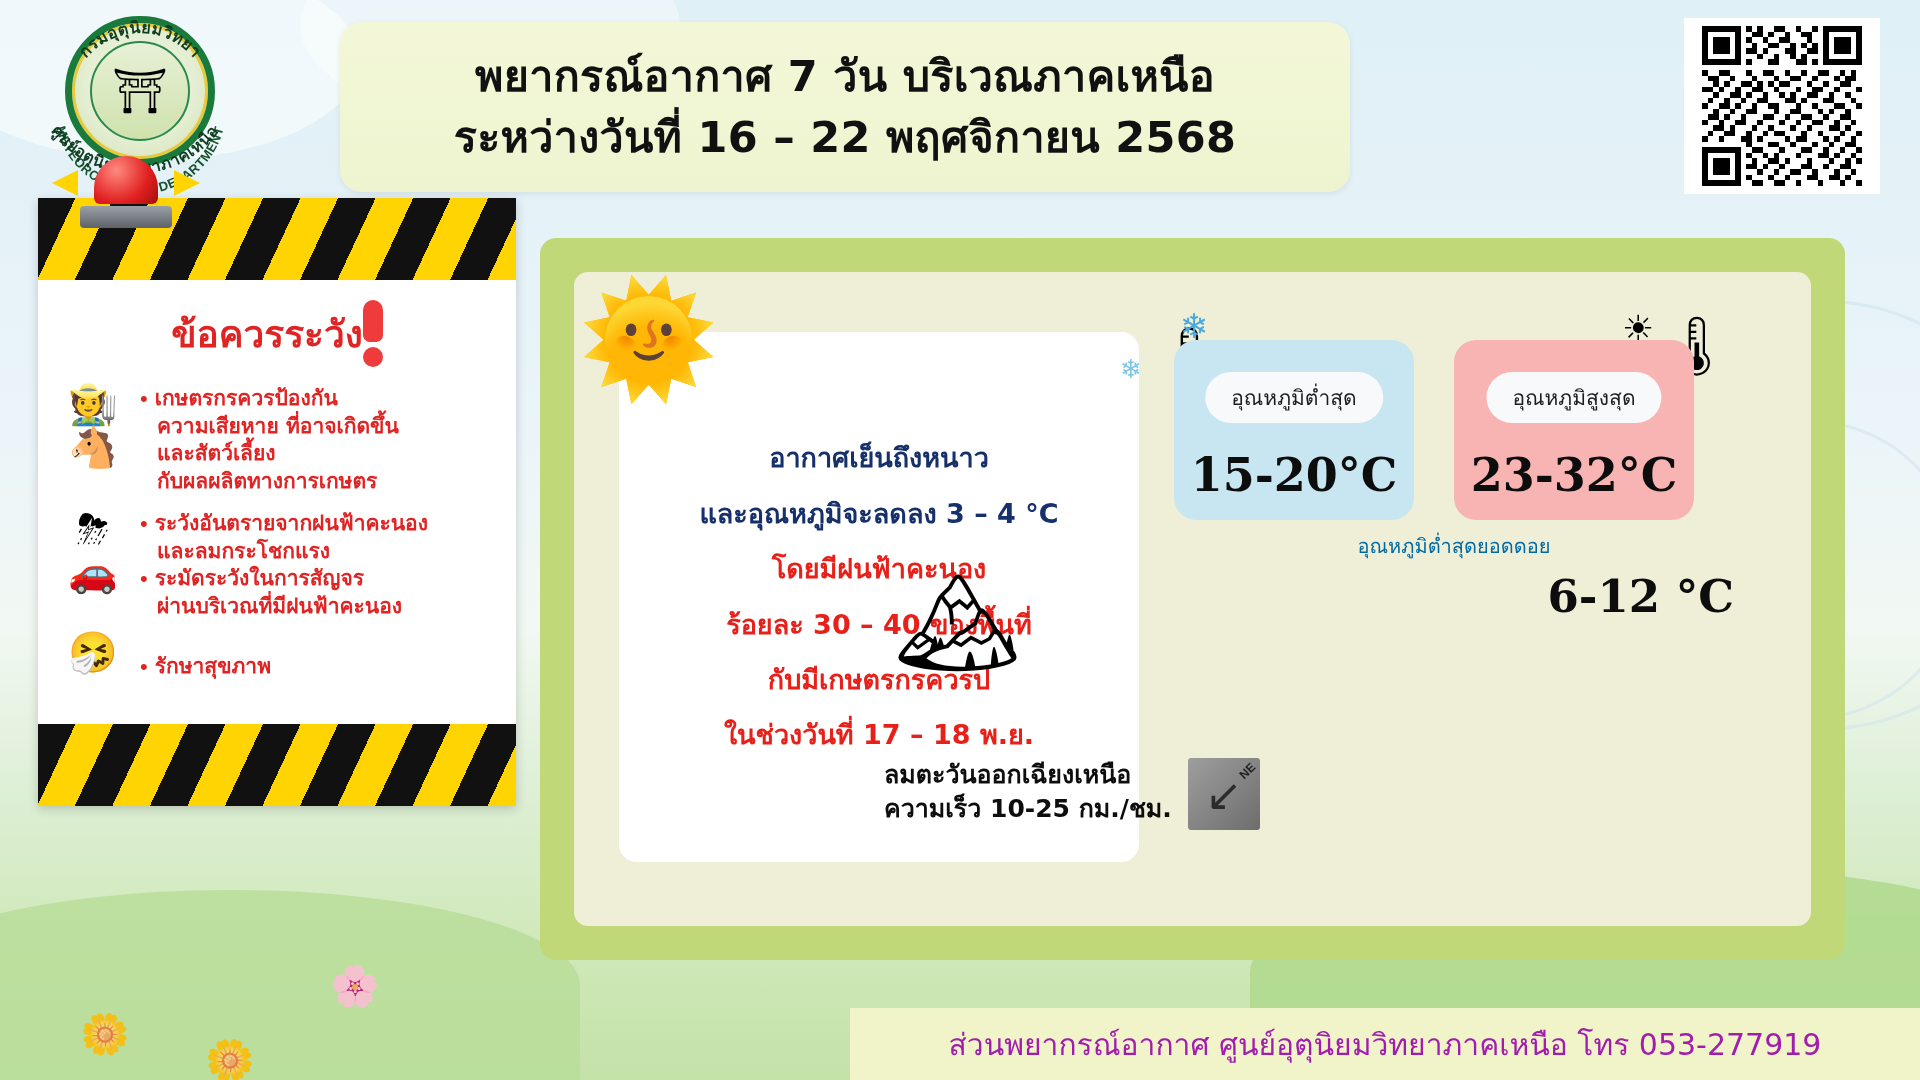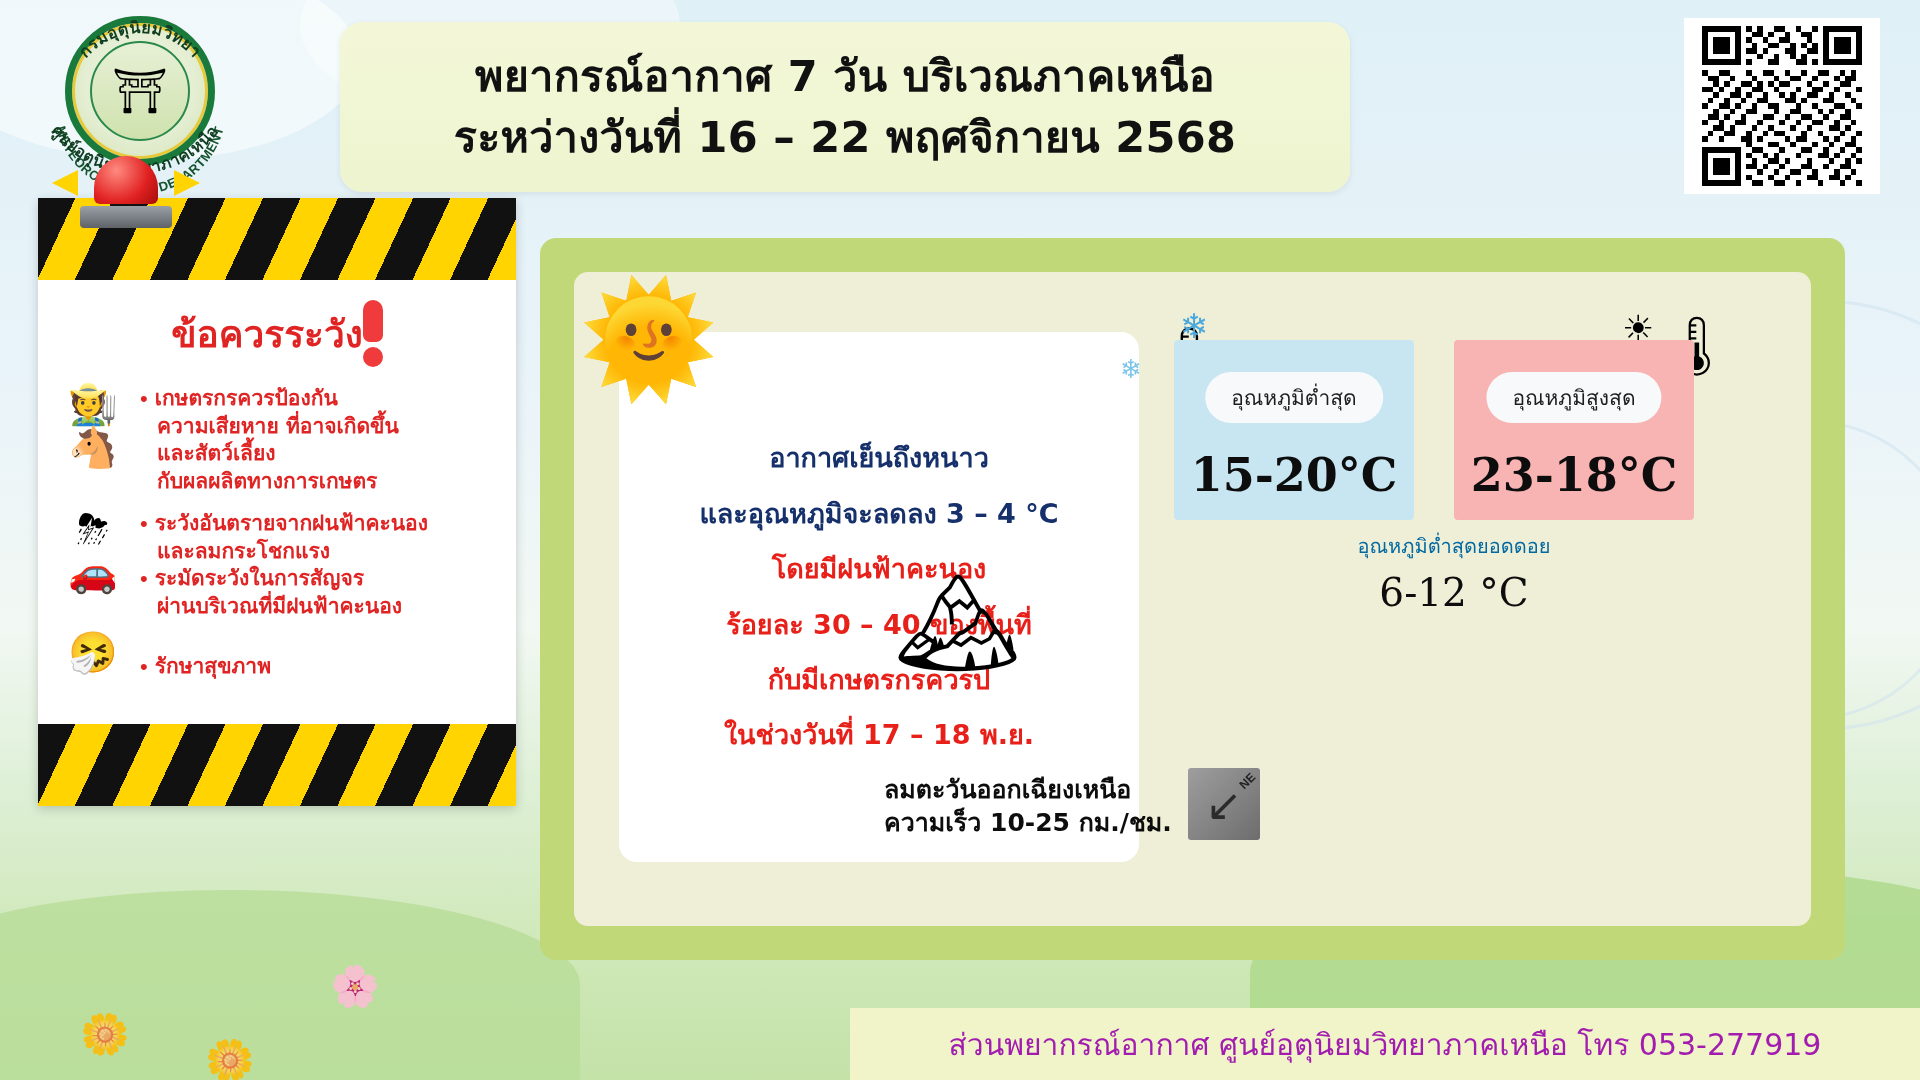--- a/index.html
+++ b/index.html
@@ -79,43 +79,43 @@
   .forecast-card{position:absolute;left:45px;top:60px;width:520px;height:530px;
     background:#ffffff;border-radius:18px;display:flex;flex-direction:column;
     align-items:center;justify-content:center;gap:23px;padding:22px 14px;}
   .fc-line{font-size:27px;font-weight:bold;text-align:center;line-height:1.2;
     font-family:"DejaVu Sans","Liberation Sans",sans-serif;}
   .fc-navy{color:#16306b;}
   .fc-red{color:#e8201a;}
   .sun-emoji{position:absolute;left:-40px;top:-48px;font-size:112px;line-height:1;}
 
   .temp-row{position:absolute;left:580px;top:28px;width:620px;height:230px;}
-  .temp-card{position:absolute;top:40px;width:240px;height:180px;border-radius:4px;
+  .temp-card{position:absolute;top:40px;width:240px;height:180px;border-radius:22px;
     display:flex;align-items:flex-end;justify-content:center;padding-bottom:18px;}
   .temp-min{left:20px;background:#c8e6f2;}
   .temp-max{left:300px;background:#f8b3b3;}
   .temp-pill{position:absolute;top:32px;left:50%;transform:translateX(-50%);
     background:#f7f9fa;border-radius:26px;padding:9px 26px;white-space:nowrap;
     font-size:21px;color:#1d1d1d;font-family:"DejaVu Sans","Liberation Sans",sans-serif;}
   .temp-val{font-size:46px;font-weight:bold;color:#0d0d0d;
     font-family:"DejaVu Serif","Liberation Serif",serif;}
   .thermo-cold{position:absolute;left:-4px;top:22px;font-size:62px;}
   .snow1{position:absolute;left:26px;top:6px;font-size:34px;color:#4aa8dc;}
   .snow2{position:absolute;left:-34px;top:54px;font-size:26px;color:#7cc5e8;}
   .thermo-hot{position:absolute;left:506px;top:12px;font-size:58px;}
   .sun-small{position:absolute;left:468px;top:8px;font-size:36px;}
 
   .peak-block{position:absolute;left:600px;top:262px;width:560px;text-align:center;}
   .peak-label{font-size:20px;font-weight:normal;color:#0369a1;line-height:1.2;
     font-family:"DejaVu Sans","Liberation Sans",sans-serif;}
-  .peak-val{font-size:39px;font-weight:normal;color:#0d0d0d;margin-top:12px;
-    font-family:"DejaVu Serif","Liberation Serif",serif;}
+  .peak-val{font-size:45px;font-weight:bold;color:#0d0d0d;margin-top:12px;
+    font-family:"DejaVu Serif","Liberation Serif",serif;text-align:right;}
   .mountain{position:absolute;left:320px;top:300px;font-size:100px;line-height:1;}
 
-  .wind-block{position:absolute;left:310px;top:496px;display:flex;align-items:flex-end;gap:16px;}
+  .wind-block{position:absolute;left:310px;top:486px;display:flex;align-items:flex-start;gap:16px;}
   .wind-texts div{font-size:25px;font-weight:bold;color:#0d0d0d;line-height:1.35;
     font-family:"DejaVu Sans","Liberation Sans",sans-serif;}
   .wind-icon{width:72px;height:72px;background:linear-gradient(135deg,#9e9e9e,#6d6d6d);
     position:relative;display:flex;align-items:center;justify-content:center;
     border-radius:3px;color:#2b2b2b;font-size:44px;}
   .wind-icon .ne{position:absolute;right:4px;top:6px;font-size:12px;font-weight:bold;color:#222;
     transform:rotate(-45deg);font-family:"Liberation Sans",sans-serif;}
 
   
   .footer{position:absolute;right:0;bottom:0;width:1070px;height:72px;
@@ -465,21 +465,21 @@
       <div class="temp-card temp-min">
         <div class="temp-pill">อุณหภูมิต่ำสุด</div>
         <div class="temp-val">15-20°C</div>
       </div>
 
       <span class="sun-small">☀</span>
       <span class="thermo-hot">🌡</span>
 
       <div class="temp-card temp-max">
         <div class="temp-pill">อุณหภูมิสูงสุด</div>
-        <div class="temp-val">23-18°C</div>
+        <div class="temp-val">23-32°C</div>
       </div>
     </div>
 
     <div class="peak-block">
       <div class="peak-label">อุณหภูมิต่ำสุดยอดดอย</div>
       <div class="peak-val">6-12 °C</div>
     </div>
 
     <div class="mountain">🏔</div>
 

